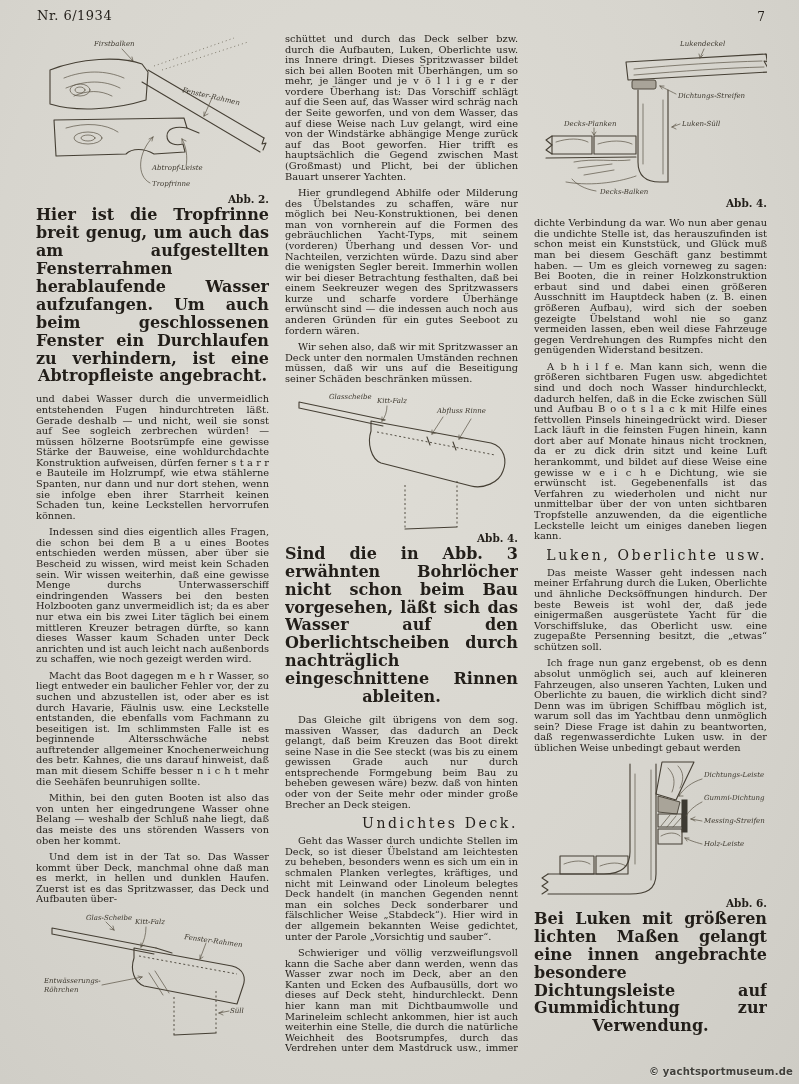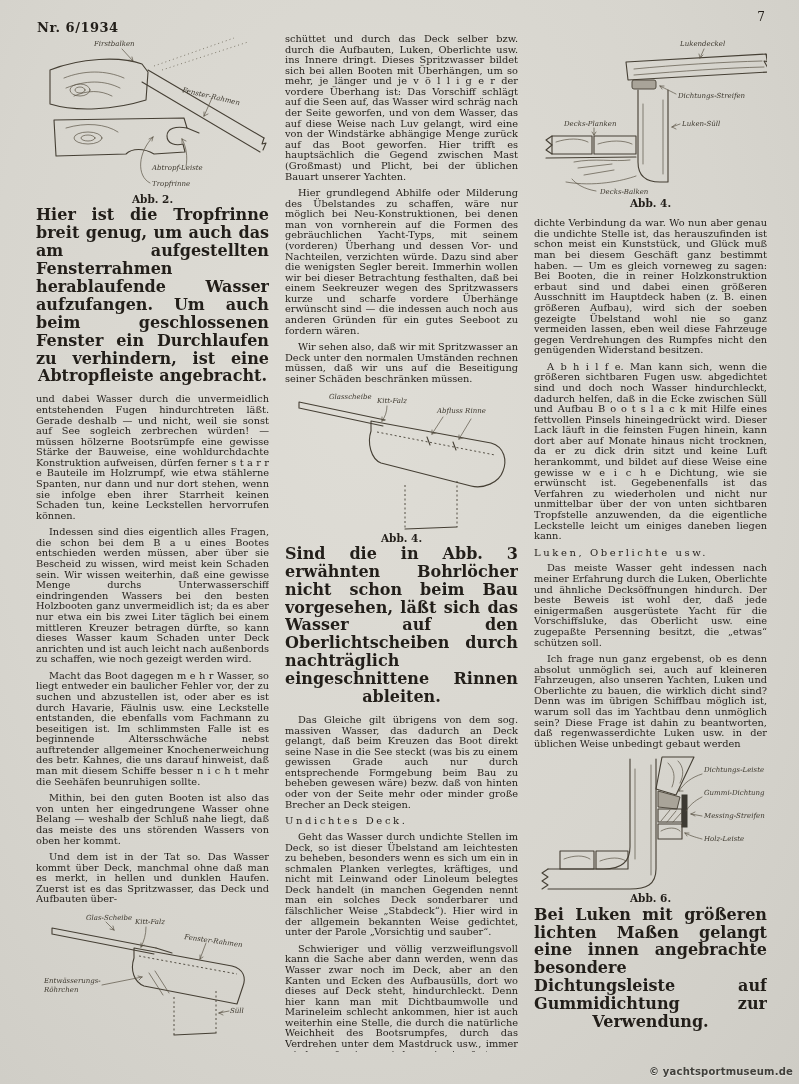--- a/index.html
+++ b/index.html
@@ -3,30 +3,30 @@
 <meta charset="utf-8">
 <style>
   html,body{margin:0;padding:0;}
   body{
     width:799px;height:1084px;position:relative;overflow:hidden;
     font-family:"DejaVu Serif", serif;color:#221e19;
     background:#d7d5ce;
   }
   .page{position:absolute;inset:0;
     background:radial-gradient(ellipse at 45% 35%, #dfddd6 0%, #d7d5ce 60%, #ceccc5 100%);}
-  .header-issue{position:absolute;left:37px;top:20px;font-size:13px;font-weight:bold;letter-spacing:.5px;}
+  .header-issue{position:absolute;left:37px;top:8px;font-size:13px;font-weight:normal;letter-spacing:.5px;}
   .header-page{position:absolute;right:34px;top:10px;font-size:12px;}
   .col{position:absolute;top:34px;width:233px;height:1018px;overflow:hidden;
     text-align:justify;font-size:9.8px;line-height:1.08;}
   #col1{left:36px}#col2{left:285px}#col3{left:534px}
   .col p{margin:0 0 6px 0;text-indent:13px;}
   .col p.flush{text-indent:0;}
-  .sect-head{text-align:left;letter-spacing:2.6px;margin:5px 0 5px;font-size:10px;}
+  .sect-head{text-align:right;letter-spacing:2.6px;margin:5px 0 5px;font-size:14px;}
   figure{margin:0 0 9px 0;}
-  .fig-num{text-align:center;font-weight:bold;font-size:10.5px;margin-top:2px;}
+  .fig-num{text-align:right;font-weight:bold;font-size:10.5px;margin-top:2px;}
   .fig-cap{font-weight:bold;font-size:16px;line-height:1.12;text-align:justify;text-align-last:center;margin-top:1px;}
   svg{display:block;margin:0 auto;}
   svg .ln{stroke:#453f34;stroke-width:1.1;fill:none;stroke-linecap:round;stroke-linejoin:round;}
   svg .thin{stroke:#5a5345;stroke-width:.7;fill:none;stroke-linecap:round;}
   svg .dash{stroke:#453f34;stroke-width:.9;fill:none;stroke-dasharray:2,2.5;}
   svg .dot{stroke:#6a6354;stroke-width:.8;fill:none;stroke-dasharray:1,3;}
   svg text{font-family:"DejaVu Serif", serif;font-style:italic;font-size:7px;fill:#3c372d;}
   svg .dark{fill:#3d3a33;stroke:#3d3a33;}
   svg .shade{fill:#a9a499;stroke:#453f34;stroke-width:.9;}
   .watermark{position:absolute;right:6px;bottom:7px;font-family:"DejaVu Sans", sans-serif;

